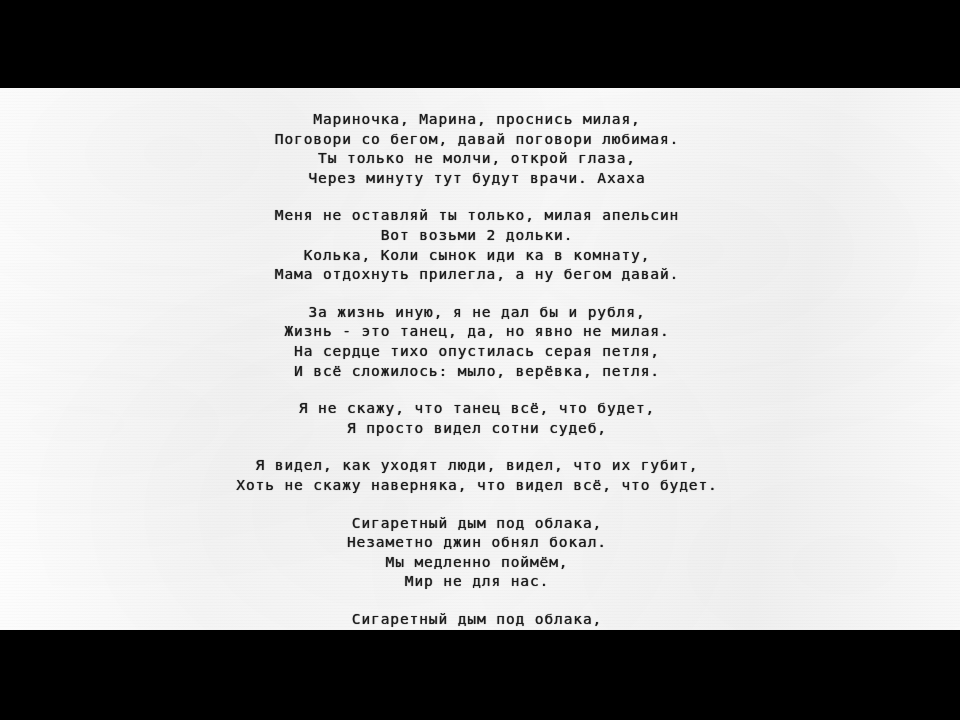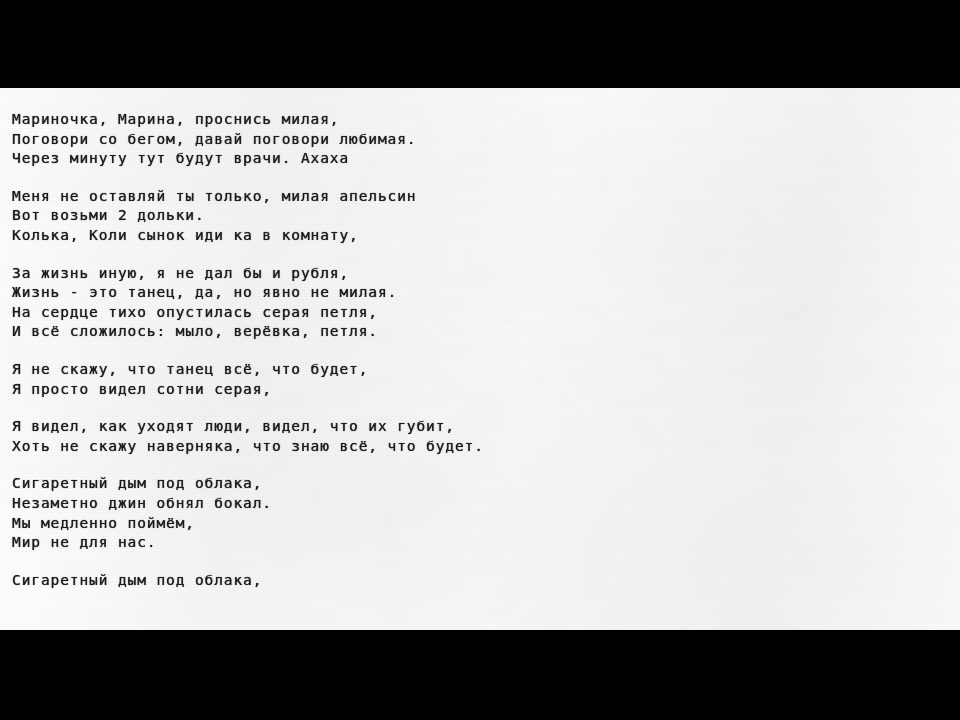--- a/index.html
+++ b/index.html
@@ -72,20 +72,21 @@
 
   #lyrics {
     position: absolute;
     left: 12px;
     top: 22px;
     width: 930px;
     z-index: 3;
   }
   .stanza {
     margin: 0 0 18px 0;
+    text-align: center;
   }
   .stanza:last-child {
     margin-bottom: 0;
   }
   .line {
     font-family: "DejaVu Sans Mono", "Liberation Mono", monospace;
     font-size: 14.5px;
     line-height: 19.6px;
     letter-spacing: 0.9px;
     color: #1b1b1b;
@@ -102,40 +103,42 @@
 
 <div id="frame">
 
   <div id="letterbox-top"></div>
 
   <div id="video-area">
     <div id="lyrics">
         <div class="stanza">
           <div class="line">Мариночка, Марина, проснись милая,</div>
           <div class="line">Поговори со бегом, давай поговори любимая.</div>
+          <div class="line">Ты только не молчи, открой глаза,</div>
           <div class="line">Через минуту тут будут врачи. Ахаха</div>
         </div>
         <div class="stanza">
           <div class="line">Меня не оставляй ты только, милая апельсин</div>
           <div class="line">Вот возьми 2 дольки.</div>
           <div class="line">Колька, Коли сынок иди ка в комнату,</div>
+          <div class="line">Мама отдохнуть прилегла, а ну бегом давай.</div>
         </div>
         <div class="stanza">
           <div class="line">За жизнь иную, я не дал бы и рубля,</div>
           <div class="line">Жизнь - это танец, да, но явно не милая.</div>
           <div class="line">На сердце тихо опустилась серая петля,</div>
           <div class="line">И всё сложилось: мыло, верёвка, петля.</div>
         </div>
         <div class="stanza">
           <div class="line">Я не скажу, что танец всё, что будет,</div>
-          <div class="line">Я просто видел сотни серая,</div>
+          <div class="line">Я просто видел сотни судеб,</div>
         </div>
         <div class="stanza">
           <div class="line">Я видел, как уходят люди, видел, что их губит,</div>
-          <div class="line">Хоть не скажу наверняка, что знаю всё, что будет.</div>
+          <div class="line">Хоть не скажу наверняка, что видел всё, что будет.</div>
         </div>
         <div class="stanza">
           <div class="line">Сигаретный дым под облака,</div>
           <div class="line">Незаметно джин обнял бокал.</div>
           <div class="line">Мы медленно поймём,</div>
           <div class="line">Мир не для нас.</div>
         </div>
         <div class="stanza">
           <div class="line">Сигаретный дым под облака,</div>
         </div>

